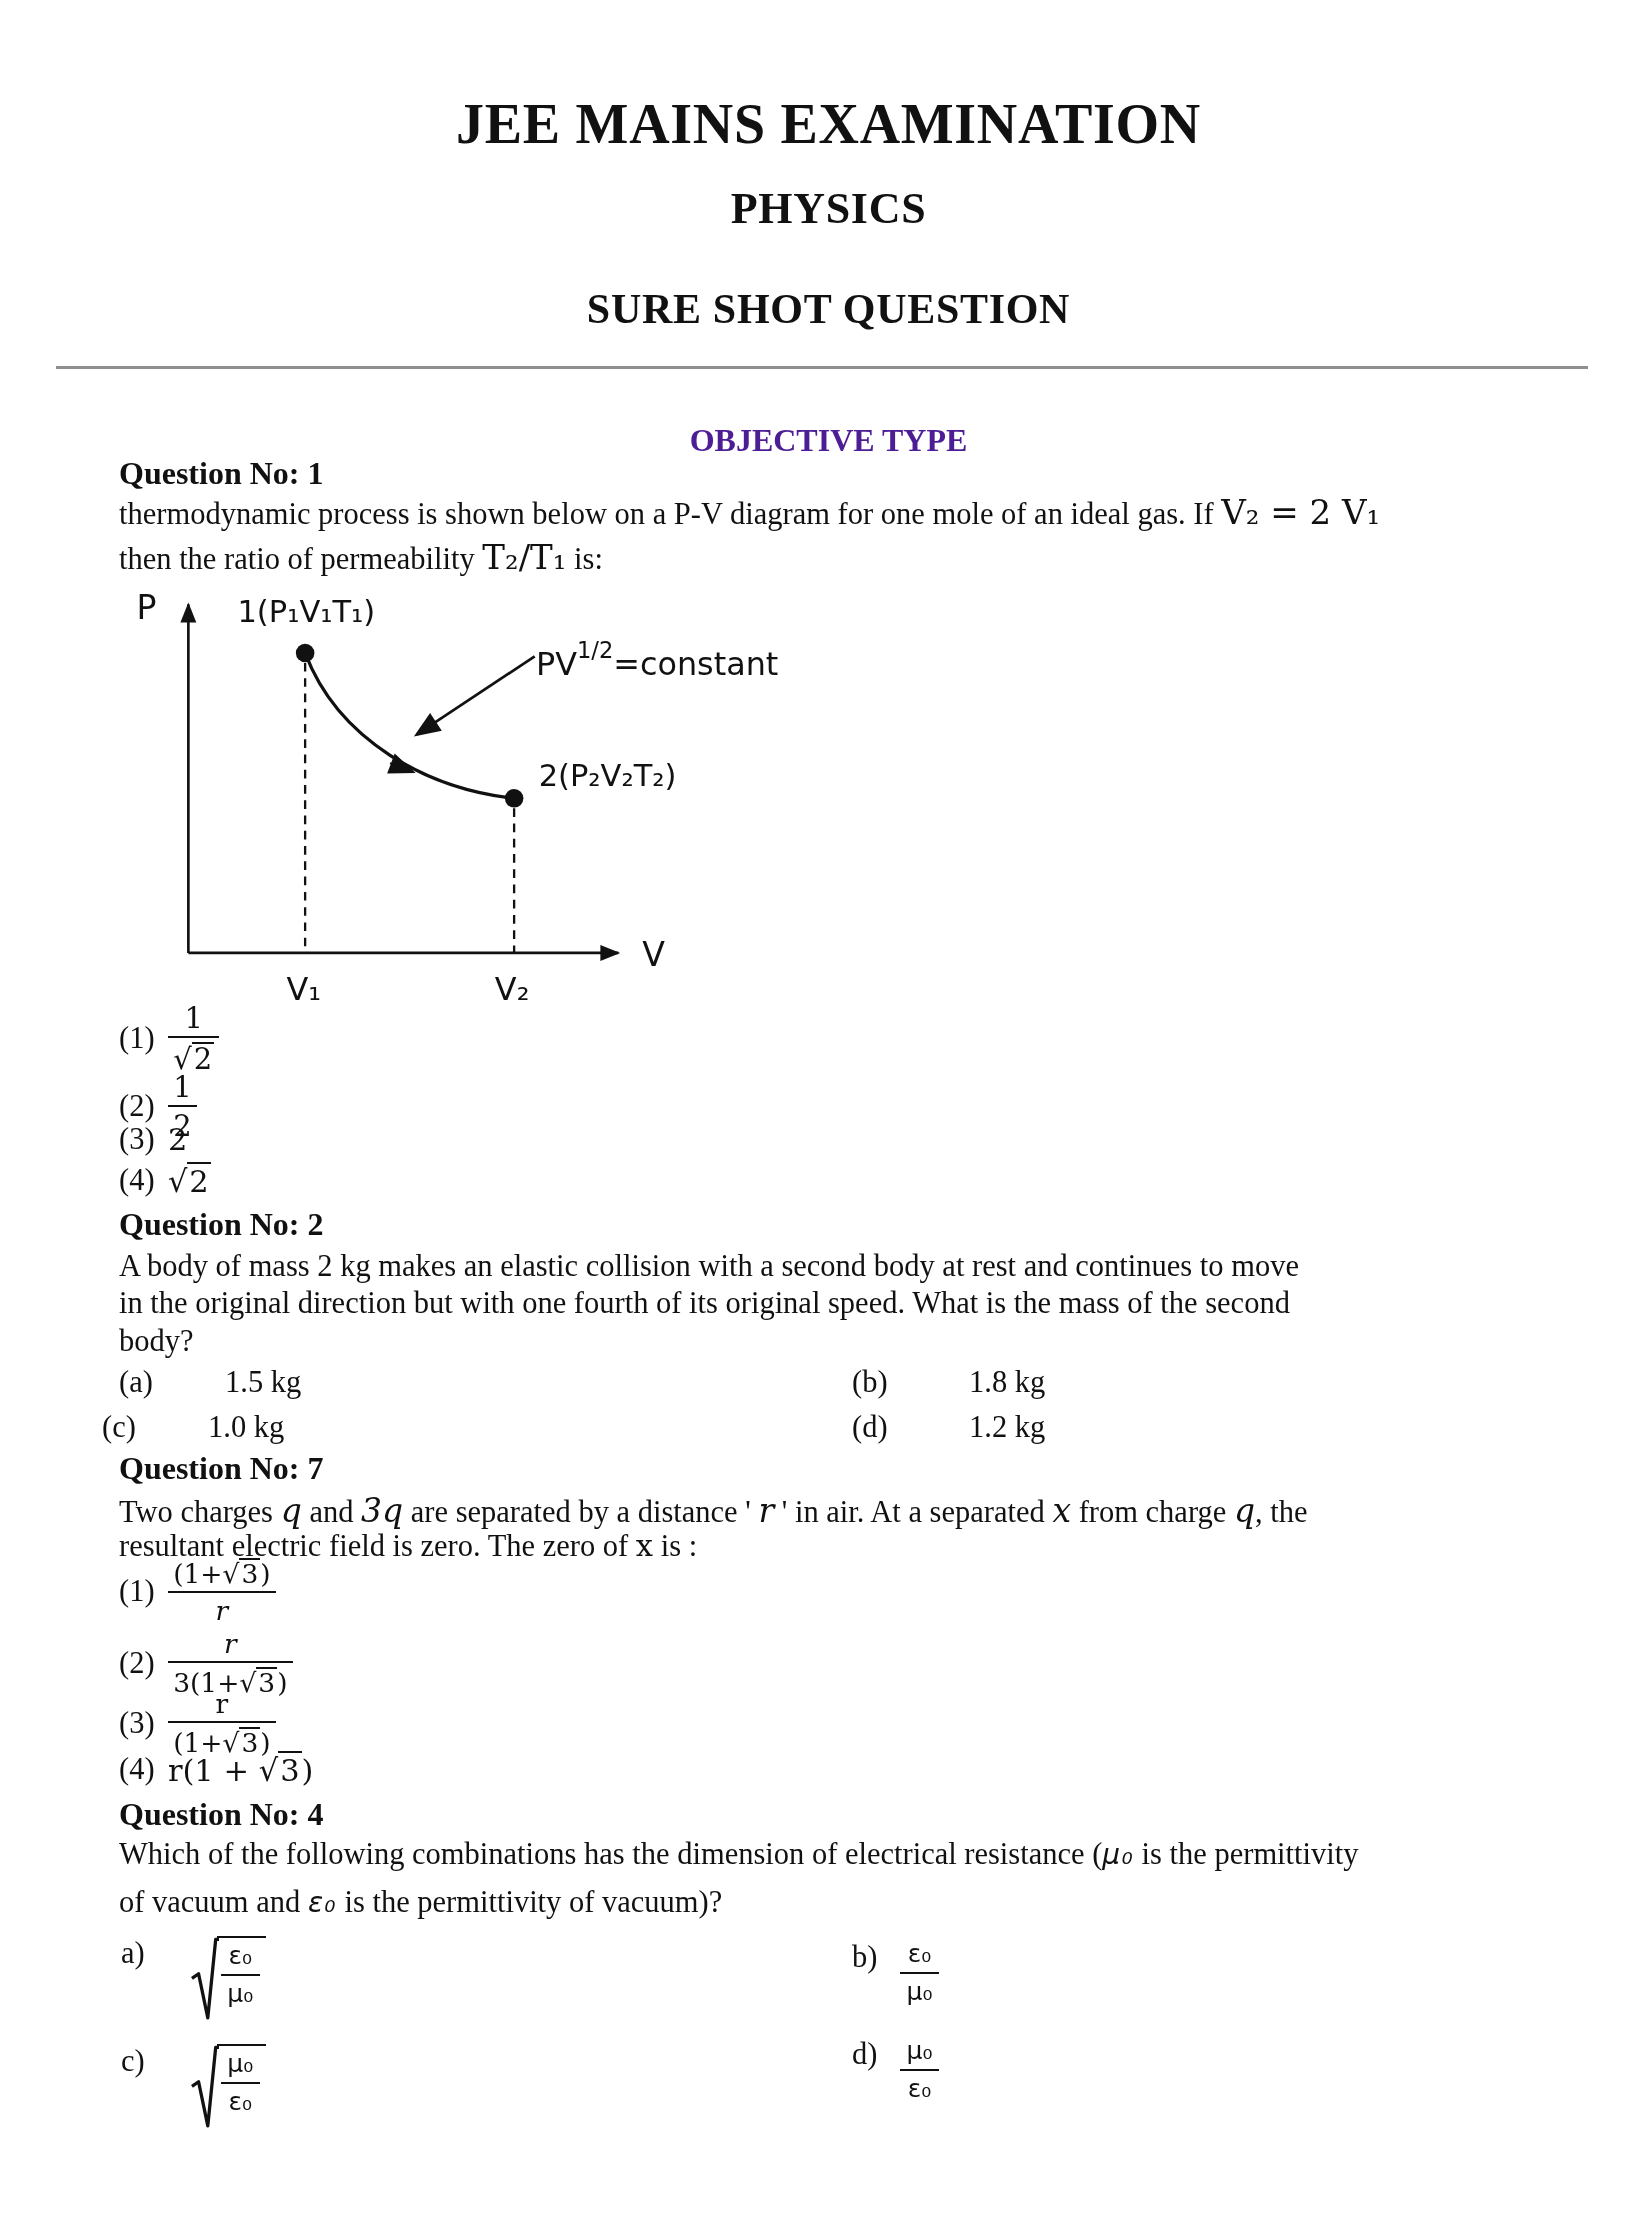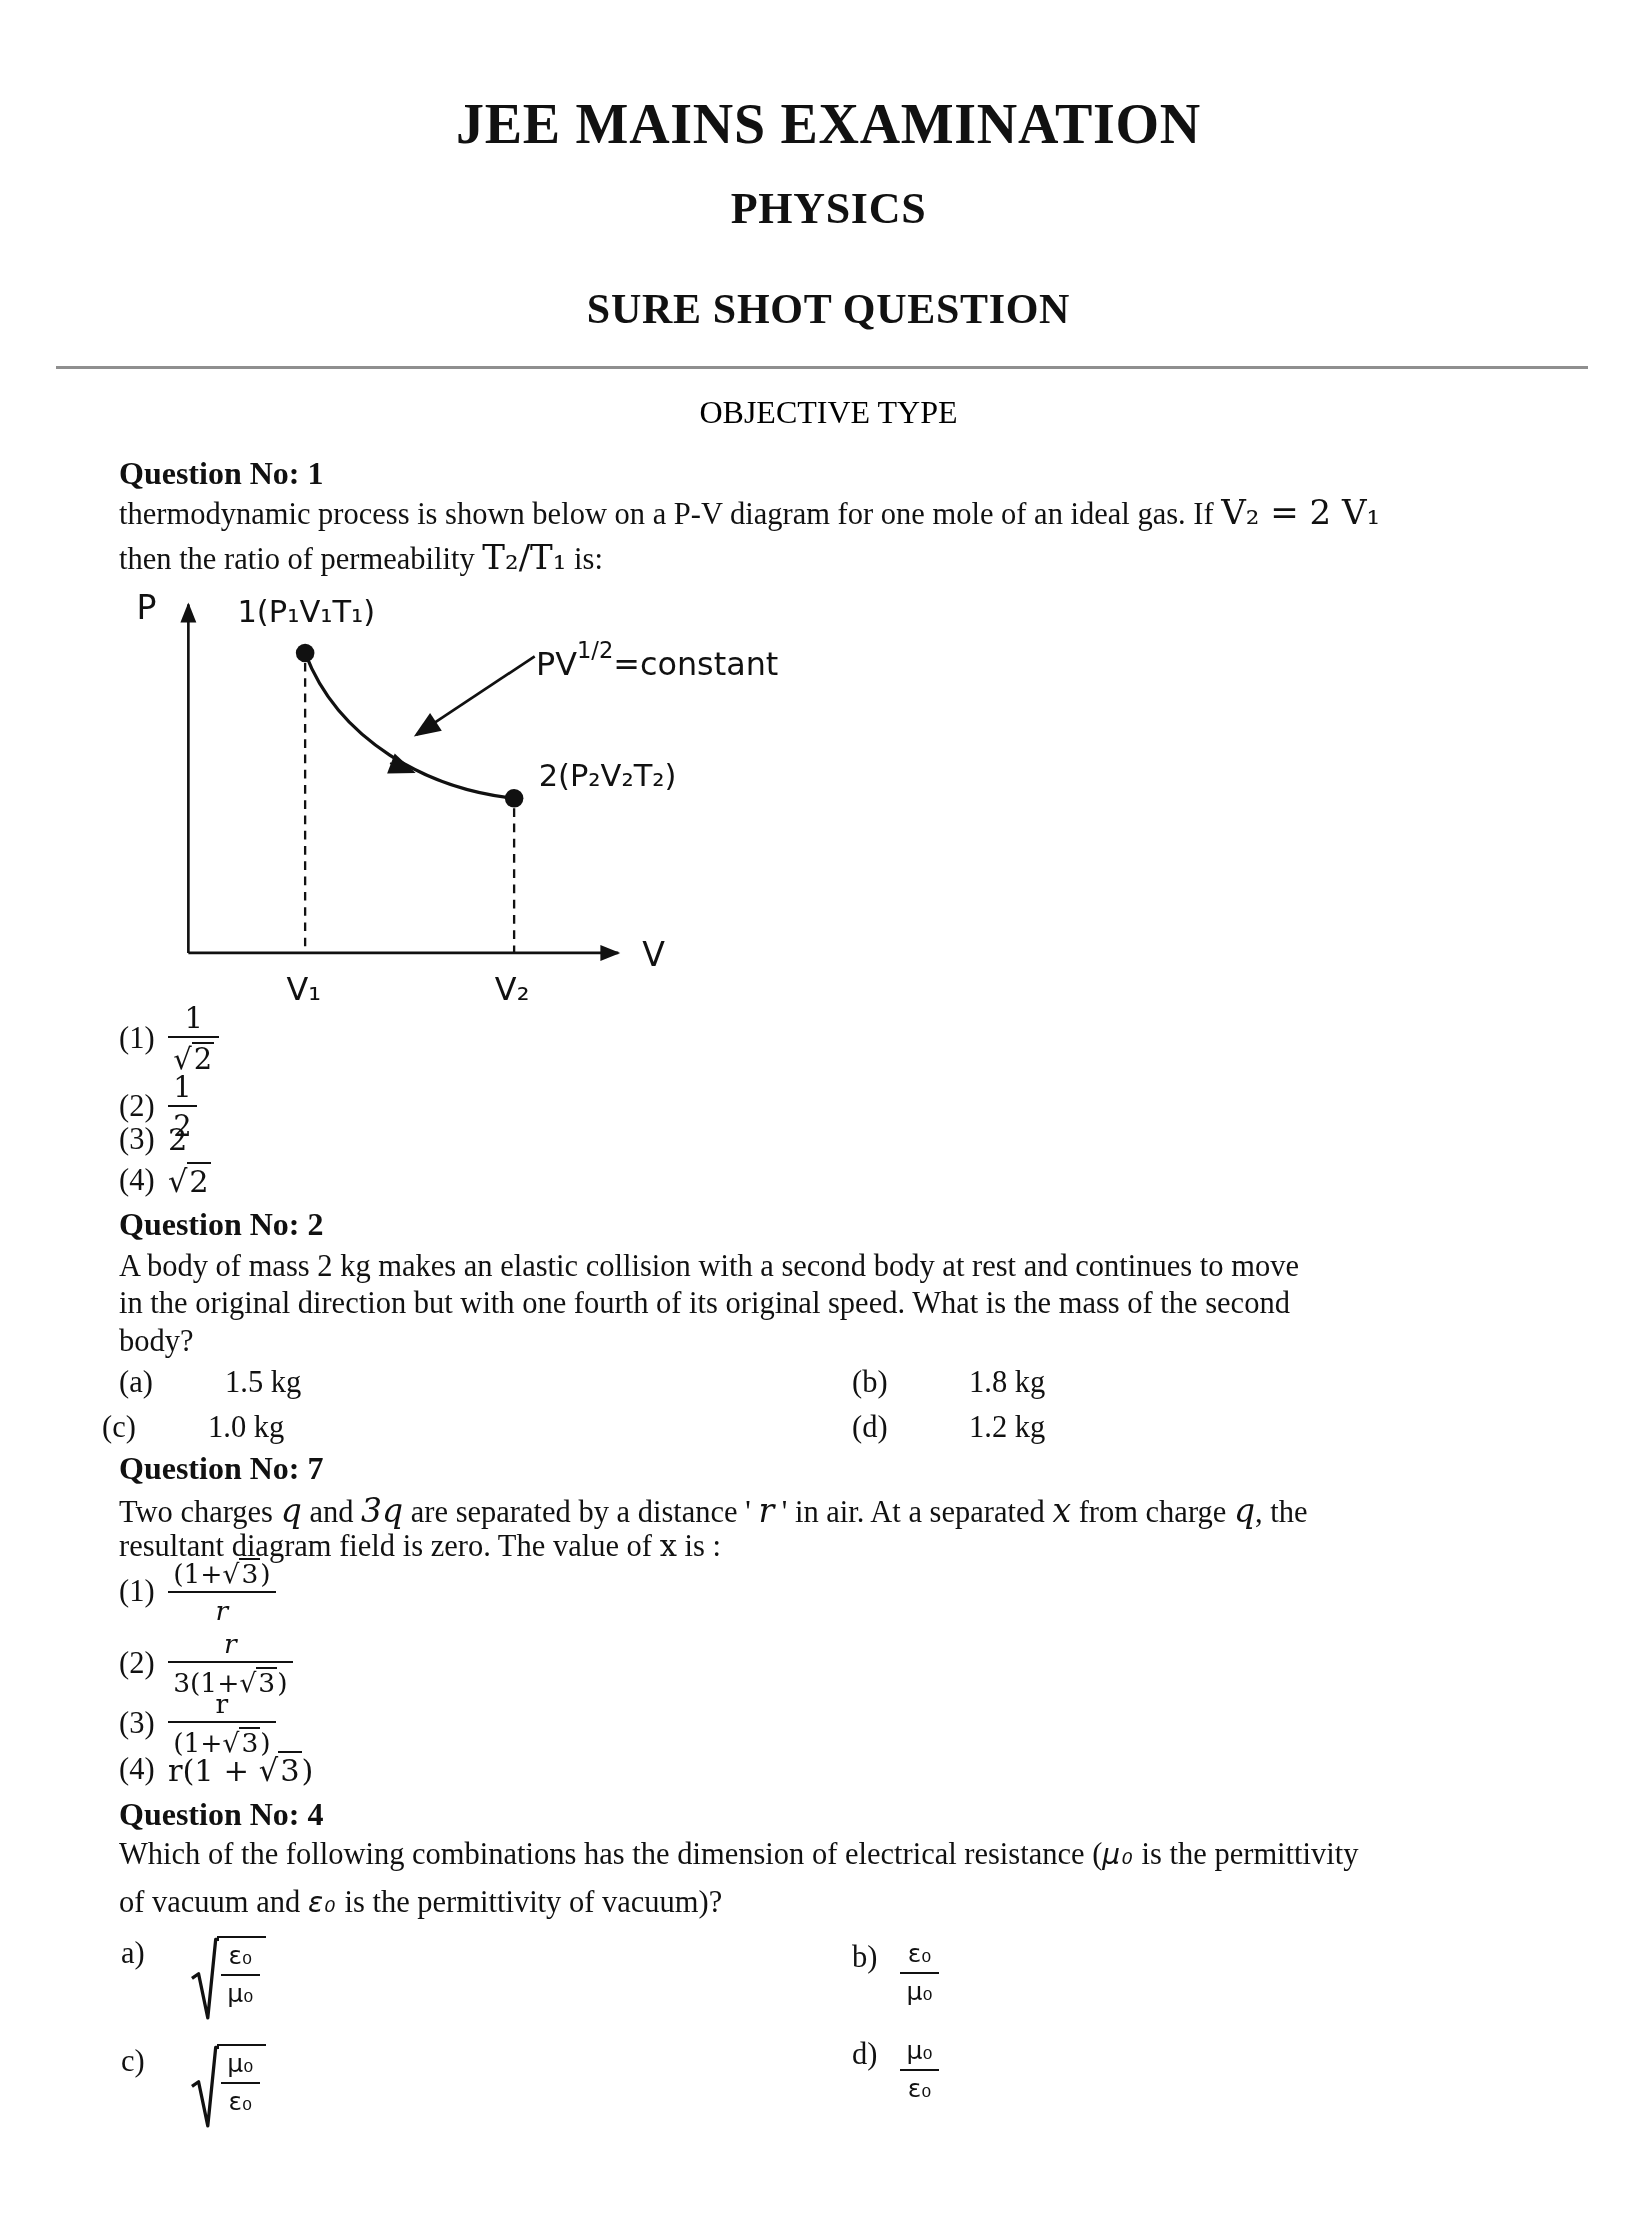--- a/index.html
+++ b/index.html
@@ -4,21 +4,21 @@
 <style>
   html,body { margin:0; padding:0; background:#ffffff; }
   .page { position:relative; width:1645px; height:2141px; background:#ffffff;
           font-family:"Liberation Serif", serif; color:#111; overflow:hidden; }
   .abs { position:absolute; }
   .center { left:66px; width:1525px; text-align:center; }
   .t1 { font-size:56px; font-weight:bold; letter-spacing:0.7px; }
   .t2 { font-size:44px; font-weight:bold; letter-spacing:0.7px; }
   .t3 { font-size:42px; font-weight:bold; letter-spacing:0.7px; }
   .rule { left:56px; width:1532px; height:2.7px; background:#8f8f8f; }
-  .sec { font-size:32px; font-weight:normal; color:#000000; }
+  .sec { font-size:32px; font-weight:bold; color:#4c1d95;margin-top:28px; }
   .qno { font-size:32px; font-weight:bold; white-space:nowrap; }
   .body { font-size:30.5px; white-space:nowrap; }
   .m  { font-family:"DejaVu Serif", serif; font-size:34px; }
   .it { font-family:"DejaVu Serif", serif; font-style:italic; font-size:33px; }
   .rm { font-family:"DejaVu Serif", serif; }
   .sym { font-family:"DejaVu Sans", sans-serif; font-style:italic; font-size:28px; letter-spacing:1.3px; }
   .optrow { display:flex; align-items:center; gap:13.3px; white-space:nowrap; }
   .lbl { font-size:30.5px; }
   .frac { display:inline-block; text-align:center; vertical-align:middle;
           font-family:"DejaVu Serif", serif; }
@@ -110,21 +110,21 @@
   <div class="abs body" style="left:119px; top:1286px">in the original direction but with one fourth of its original speed. What is the mass of the second</div>
   <div class="abs body" style="left:119px; top:1324px">body?</div>
 
   <div class="abs body" style="left:119px; top:1365px"><span style="display:inline-block;width:106px">(a)</span><span>1.5 kg</span></div>
   <div class="abs body" style="left:852px; top:1365px"><span style="display:inline-block;width:117px">(b)</span><span>1.8 kg</span></div>
   <div class="abs body" style="left:102px; top:1410px"><span style="display:inline-block;width:106px">(c)</span><span>1.0 kg</span></div>
   <div class="abs body" style="left:852px; top:1410px"><span style="display:inline-block;width:117px">(d)</span><span>1.2 kg</span></div>
 
   <div class="abs qno" style="left:119px; top:1450px">Question No: 7</div>
   <div class="abs body" style="left:119px; top:1491px"><span>Two charges </span><span class="it">q</span><span> and </span><span class="it">3q</span><span> are separated by a distance ' </span><span class="it">r</span><span> ' in air. At a separated </span><span class="it">x</span><span> from charge </span><span class="it">q</span><span>, the</span></div>
-  <div class="abs body" style="left:119px; top:1528px"><span>resultant diagram field is zero. The value of </span><span class="rm">x</span><span> is :</span></div>
+  <div class="abs body" style="left:119px; top:1528px"><span>resultant electric field is zero. The zero of </span><span class="rm">x</span><span> is :</span></div>
 
   <div class="abs optrow" style="left:119px; top:1558px">
     <span class="lbl">(1)</span>
     <span class="frac f40">
       <span class="num"><span>(1+</span><span class="rsign">√</span><span class="vin">3</span><span>)</span></span>
       <span class="den"><span style="font-style:italic">r</span></span>
     </span>
   </div>
   <div class="abs optrow" style="left:119px; top:1630px">
     <span class="lbl">(2)</span>

